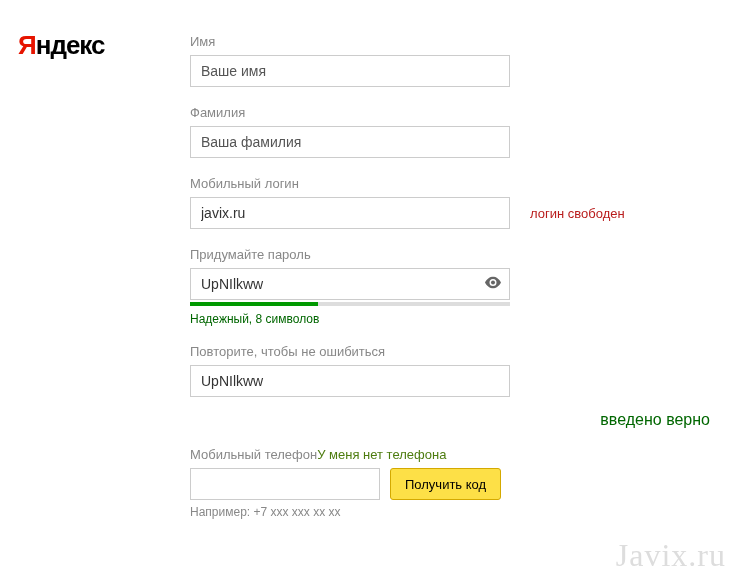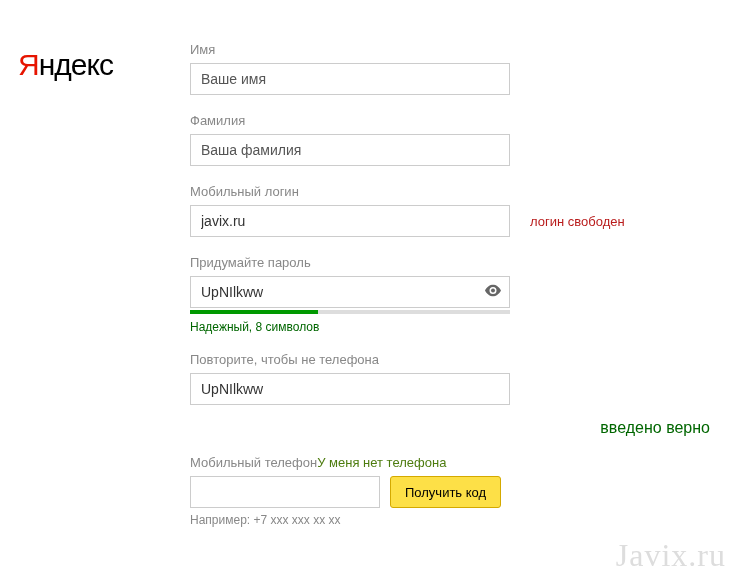--- a/index.html
+++ b/index.html
@@ -8,32 +8,32 @@
     font-size: 13px;
     color: #333;
     background: #fff;
     width: 736px;
     height: 578px;
     position: relative;
     overflow: hidden;
   }
   .logo {
     position: absolute;
-    top: 48px;
+    top: 30px;
     left: 18px;
-    font-size: 30px;
-    font-weight: normal;
+    font-size: 26px;
+    font-weight: bold;
     letter-spacing: -1px;
   }
   .logo .y { color: #e61400; }
   .logo .rest { color: #000; }
   .form {
     position: absolute;
     left: 190px;
-    top: 42px;
+    top: 34px;
     width: 520px;
   }
   .field-group { margin-bottom: 18px; }
   .label {
     font-size: 13px;
     color: #888;
     margin-bottom: 6px;
     display: block;
   }
   .text-input {
@@ -178,21 +178,21 @@
           </svg>
       </span>
     </div>
     <div class="strength-bar">
       <div class="strength-fill"></div>
     </div>
     <div class="strength-text">Надежный, 8 символов</div>
   </div>
 
   <div class="field-group">
-    <span class="label">Повторите, чтобы не телефона</span>
+    <span class="label">Повторите, чтобы не ошибиться</span>
     <input type="text" class="text-input" value="UpNIlkww" style="">
     <div class="valid-text">введено верно</div>
   </div>
 
   <div class="field-group">
     <div class="phone-row">
       <span class="label">Мобильный телефон</span>
       <span class="no-phone">У меня нет телефона</span>
     </div>
     <div class="phone-input-row">

